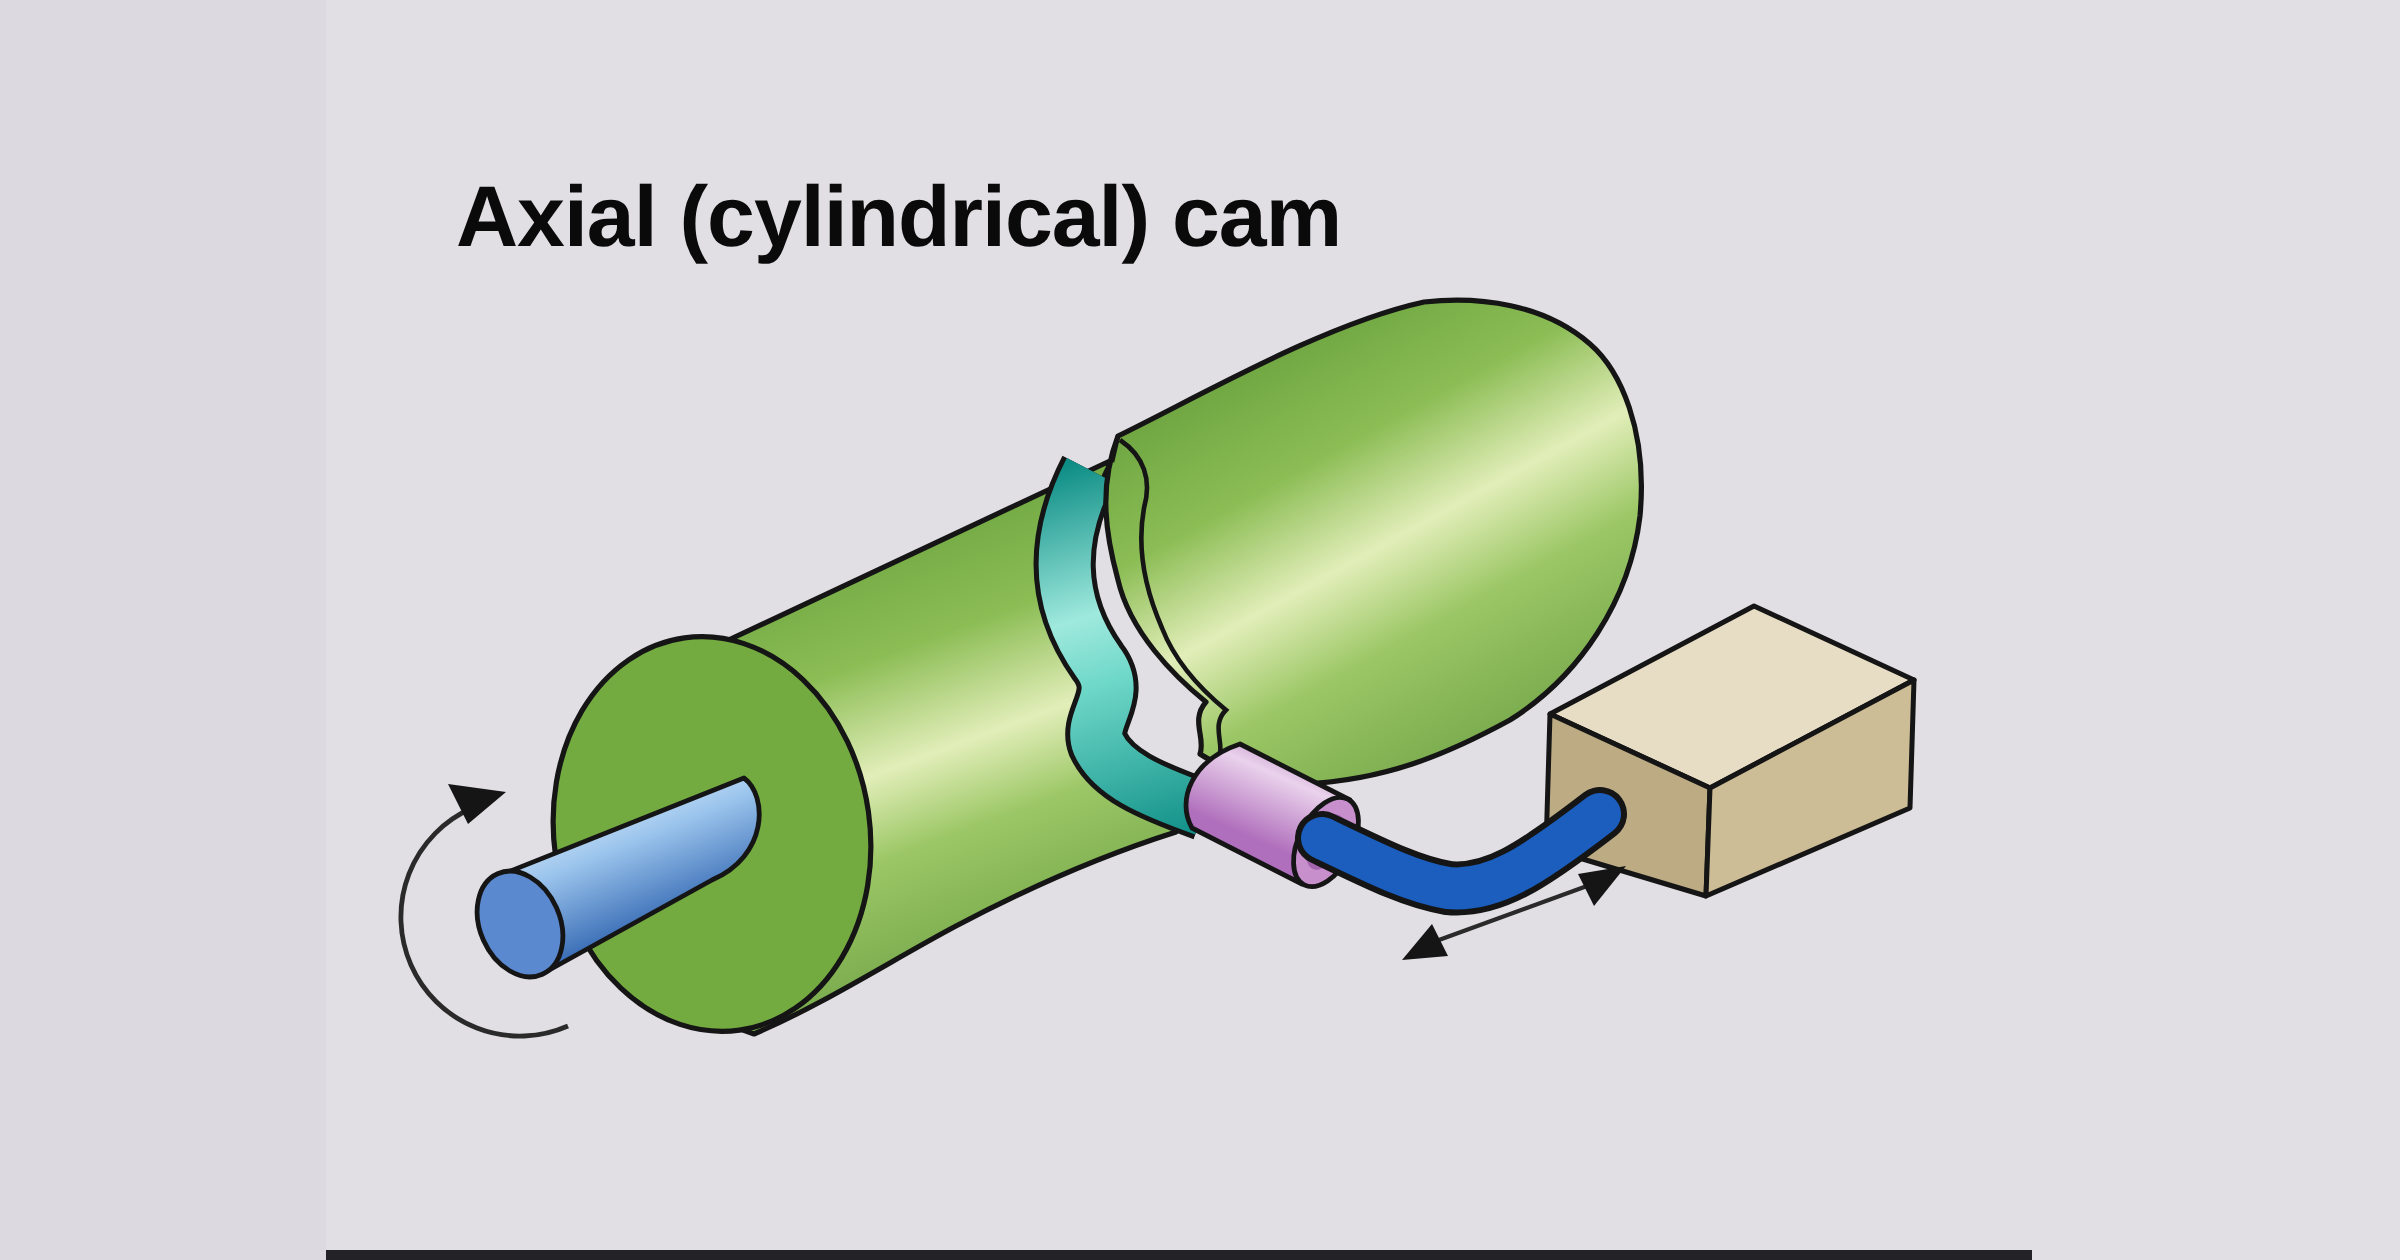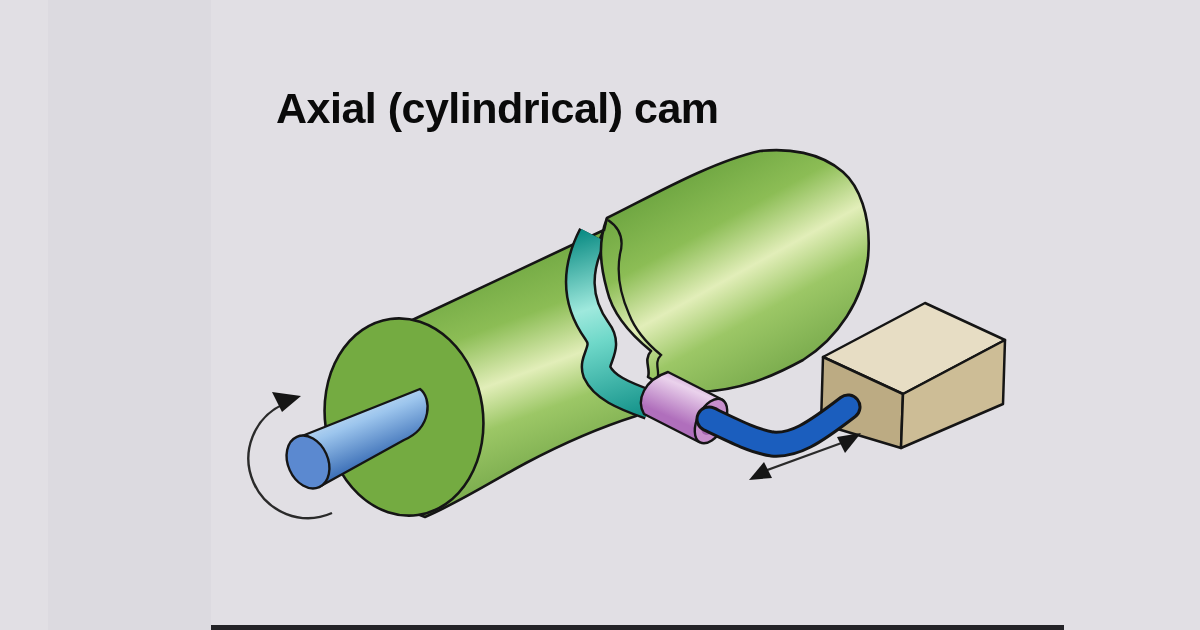--- a/index.html
+++ b/index.html
@@ -1,17 +1,17 @@
 <!DOCTYPE html>
 <html><head>
 <meta charset="utf-8">
 <style>
   html,body{margin:0;padding:0;background:#e1dfe4;}
   .stage{position:relative;width:1016px;height:630px;overflow:hidden;
-         font-family:"Liberation Sans", sans-serif;margin-left:48px;}
+         font-family:"Liberation Sans", sans-serif;}
   svg{display:block;}
   text{font-family:"Liberation Sans", sans-serif;}
 </style>
 </head>
 <body>
 
 <div class="stage">
 <svg width="1200" height="630" viewBox="0 0 1200 630">
   <defs>
     <linearGradient id="gLeftBody" gradientUnits="userSpaceOnUse" x1="430" y1="230" x2="540" y2="530">

